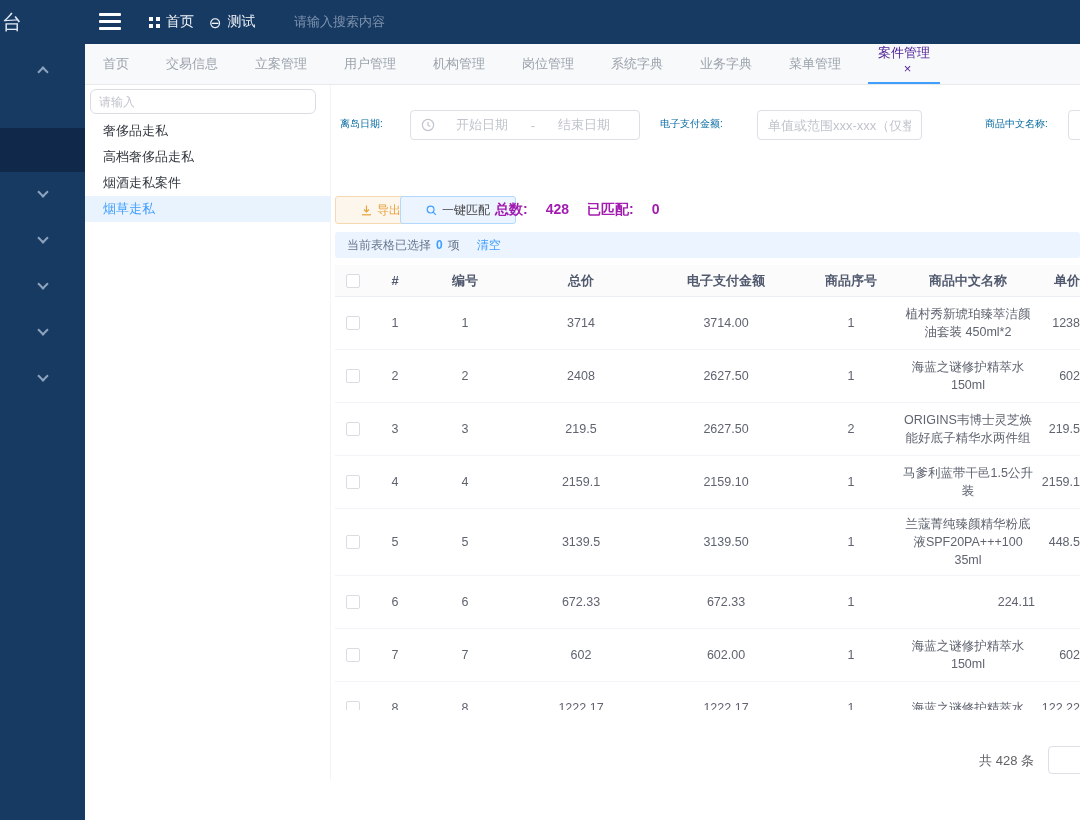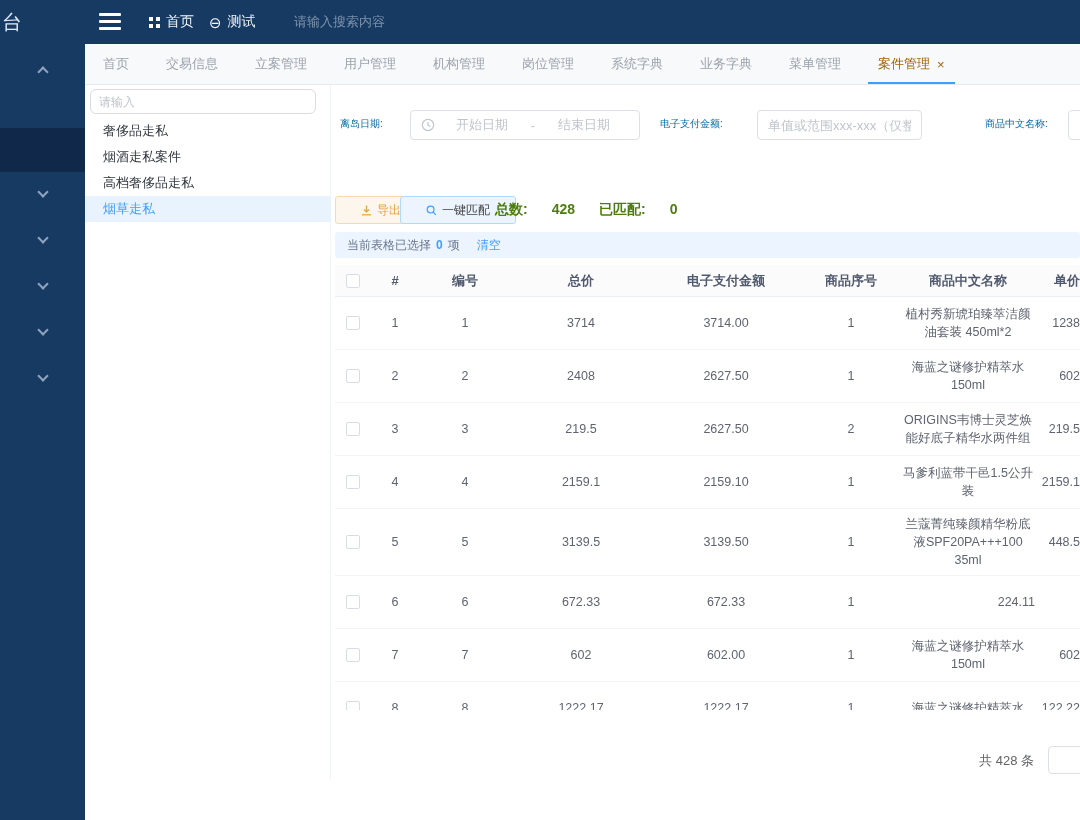--- a/index.html
+++ b/index.html
@@ -34,21 +34,21 @@
   .s-item:nth-child(6){ top:269px; }
   .s-item:nth-child(7){ top:315px; }
   .chev { display:inline-block; padding:3px; border:solid #8fa3bd; border-width:0 2px 2px 0; }
   .chev.down { transform:rotate(45deg); margin-top:-3px; }
   .chev.up { transform:rotate(-135deg); margin-top:4px; }
 
   
   .tabbar { position:absolute; left:85px; top:44px; width:995px; height:41px; background:#f8f9fb;
       border-bottom:1px solid #e7e9ec; display:flex; align-items:stretch; padding-left:18px; }
   .tab { position:relative; display:flex; align-items:center; margin-right:37px; font-size:13px; color:#9ba3ac; cursor:pointer; white-space:nowrap; }
-  .tab.active { color:#a16207; }
+  .tab.active { color:#4c1d95;flex-direction:column; }
   .tab.active::after { content:""; position:absolute; left:-10px; right:-10px; bottom:0; height:2px; background:#409eff; }
   .tab .close { margin-left:7px; font-size:13px; line-height:1; }
 
   
   .left-panel { position:absolute; left:85px; top:85px; width:246px; height:695px; background:#fff; border-right:1px solid #f3f4f6; }
   .lp-search { position:absolute; left:5px; top:4px; width:226px; height:25px; border:1px solid #d9dde3; border-radius:6px;
       padding:0 8px; font-size:12px; color:#333; outline:none; font-family:inherit; }
   .lp-search::placeholder { color:#c0c4cc; }
   .lp-list { position:absolute; left:0; top:33px; width:246px; list-style:none; }
   .lp-item { height:26px; line-height:26px; padding-left:18px; font-size:13px; color:#32373f; cursor:pointer; white-space:nowrap; }
@@ -68,21 +68,21 @@
   .f-input { position:absolute; top:25px; height:30px; border:1px solid #dcdfe6; border-radius:4px; padding:0 10px;
       font-size:13px; color:#333; outline:none; font-family:inherit; }
   .f-input::placeholder { color:#c0c4cc; }
   .in-epay { left:426px; width:165px; }
   .in-name { left:737px; width:80px; }
 
   .btn { position:absolute; top:111px; height:28px; display:inline-flex; align-items:center; gap:5px;
       padding:0 25px; font-size:12px; border-radius:3px; cursor:pointer; border:1px solid; font-family:inherit; background:none; }
   .btn-export { left:4px; color:#e6a23c; background:#fdf6ec; border-color:#f5dab1; }
   .btn-match { left:69px; color:#404040; background:#ecf5ff; border-color:#b3d8ff; }
-  .counts { position:absolute; left:164px; top:116px; font-size:14px; font-weight:700; color:#4d7c0f; display:flex; gap:24px; white-space:nowrap; }
+  .counts { position:absolute; left:164px; top:116px; font-size:14px; font-weight:700; color:#a21caf; display:flex; gap:18px; white-space:nowrap; }
 
   .sel-bar { position:absolute; left:4px; top:147px; width:745px; height:26px; background:#ecf5ff; border-radius:3px;
       display:flex; align-items:center; padding-left:12px; font-size:12px; color:#67758d; gap:5px; }
   .sel-bar b { color:#409eff; }
   .sel-clear { color:#409eff; margin-left:12px; cursor:pointer; }
 
   
   .t-viewport { position:absolute; left:4px; top:180px; width:745px; height:445px; overflow:hidden; }
   .t-grid { display:grid; grid-template-columns:36px 48px 92px 140px 150px 100px 134px 45px; align-items:center; }
   .t-header { height:32px; background:#fbfbfc; border-bottom:1px solid #ebeef5; font-size:13px; font-weight:700; color:#515a6e; }
@@ -173,22 +173,22 @@
       <div class="tab active">
         <span>案件管理</span>
         <span class="close">×</span>
       </div>
     </nav>
 
   <section class="left-panel">
     <input class="lp-search" placeholder="请输入" style="">
     <ul class="lp-list" id="lplist">
         <li class="lp-item">奢侈品走私</li>
+        <li class="lp-item">高档奢侈品走私</li>
         <li class="lp-item">烟酒走私案件</li>
-        <li class="lp-item">高档奢侈品走私</li>
         <li class="lp-item selected">烟草走私</li>
       </ul>
   </section>
 
   <main class="main">
 
     <span class="f-label fl-date">离岛日期:</span>
     <div class="date-box">
       <span class="clock">
         <svg width="14" height="14" viewBox="0 0 14 14">

